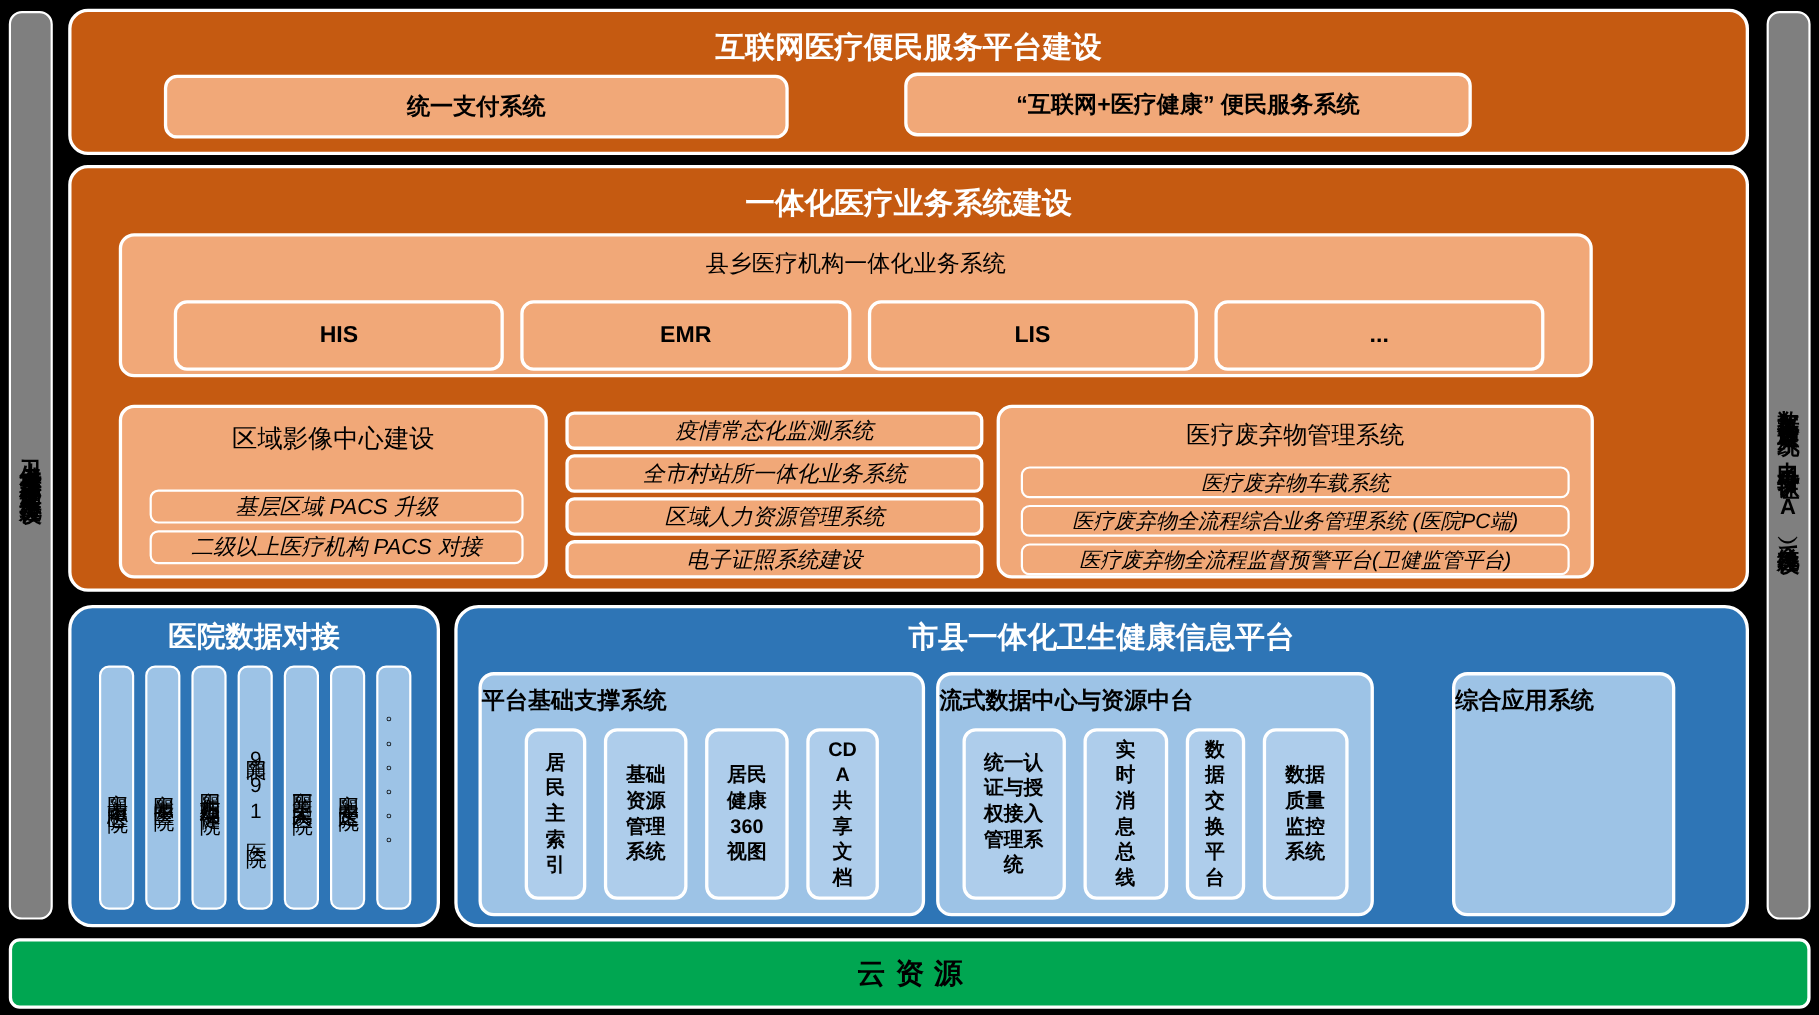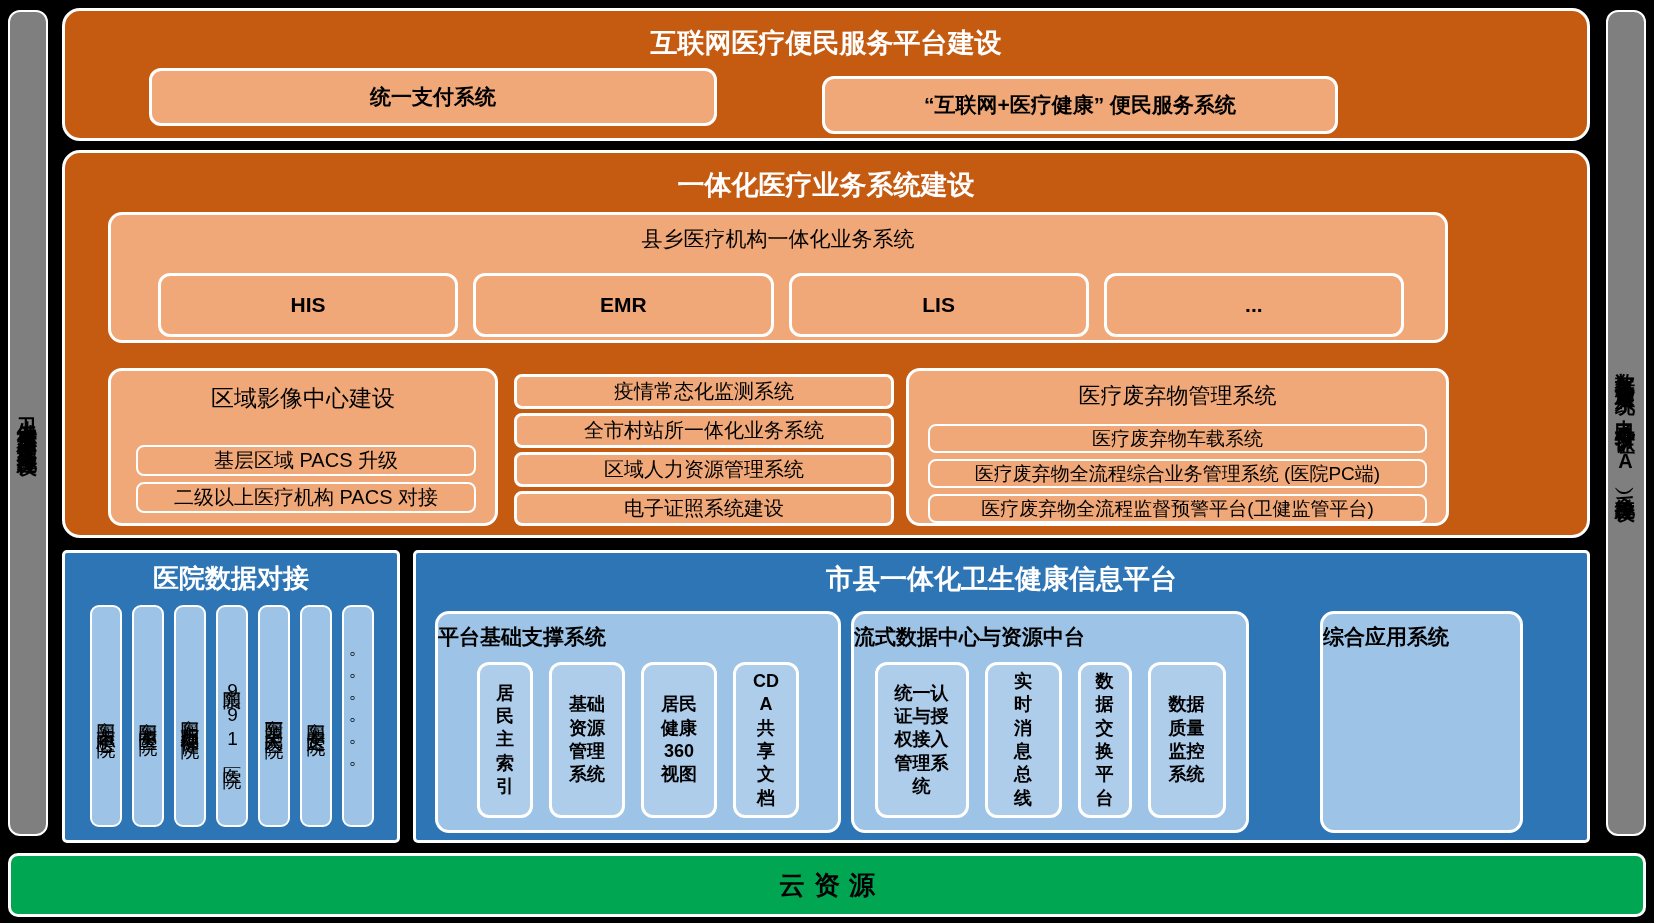--- a/index.html
+++ b/index.html
@@ -1,21 +1,21 @@
 <!DOCTYPE html>
 <html><head>
 <meta charset="utf-8">
 <style>
   * { margin:0; padding:0; box-sizing:border-box; }
   html,body { background:#000; }
   .canvas {
     position:relative; width:1654px; height:923px; background:#000;
     font-family:"Liberation Sans","DejaVu Sans",sans-serif; overflow:hidden; color:#000;
   }
-  .abs { position:absolute; }
+  .abs { position:absolute;font-style:italic; }
 
   
   .vbar {
     position:absolute; top:10px; width:40px; height:826px;
     background:#7F7F7F; border:2px solid #fff; border-radius:12px;
     display:flex; align-items:center; justify-content:center;
   }
   .vbar span {
     writing-mode:vertical-rl; text-orientation:upright;
     font-size:20px; font-weight:bold; letter-spacing:3px; color:#000;
@@ -46,21 +46,21 @@
   }
   .county-row { position:absolute; left:47px; top:58px; width:1246px; display:flex; gap:15px; }
   .county-row .sys {
     flex:1; height:64px; background:#F1A878; border:3px solid #fff; border-radius:12px;
     display:flex; align-items:center; justify-content:center; font-size:21px; font-weight:bold;
   }
 
   
   .sec-blue {
     position:absolute; top:550px; height:293px;
-    background:#2E75B6; border:3px solid #fff; border-radius:5px;
+    background:#2E75B6; border:3px solid #fff; border-radius:22px;
   }
   .hosp-row { position:absolute; left:25px; top:52px; width:284px; height:222px; display:flex; gap:10px; }
   .hosp-col {
     width:32px; background:#9DC3E6; border:2px solid #fff; border-radius:9px;
     display:flex; align-items:center; justify-content:center;
   }
   .hosp-col span {
     writing-mode:vertical-rl; text-orientation:upright;
     font-size:19px; letter-spacing:3px; color:#000;
   }
@@ -102,21 +102,21 @@
     <span>卫生健康信息标准管理系统建设</span>
   </div>
 
   <div class="vbar" style="left:1606px;">
     <span>数据备份管理系统、电子身份认证（CA）系统建设</span>
   </div>
 
   <div class="sec-orange" style="top:8px; height:133px;">
     <div class="sec-title-w" style="top:14px;">互联网医疗便民服务平台建设</div>
     <div class="sub-orange" style="left:84px; top:57px; width:568px; height:58px;">统一支付系统</div>
-    <div class="sub-orange" style="left:757px; top:65px; width:516px; height:58px;">“互联网+医疗健康” 便民服务系统</div>
+    <div class="sub-orange" style="left:757px; top:55px; width:516px; height:58px;">“互联网+医疗健康” 便民服务系统</div>
   </div>
 
   <div class="sec-orange" style="top:150px; height:388px;">
     <div class="sec-title-w" style="top:14px;">一体化医疗业务系统建设</div>
 
     <div class="panel-orange" style="left:43px; top:59px; width:1340px; height:131px;">
       <div class="panel-title" style="top:10px; font-size:21px;">县乡医疗机构一体化业务系统</div>
       <div class="county-row">
         <div class="sys">HIS</div>
         <div class="sys">EMR</div>

